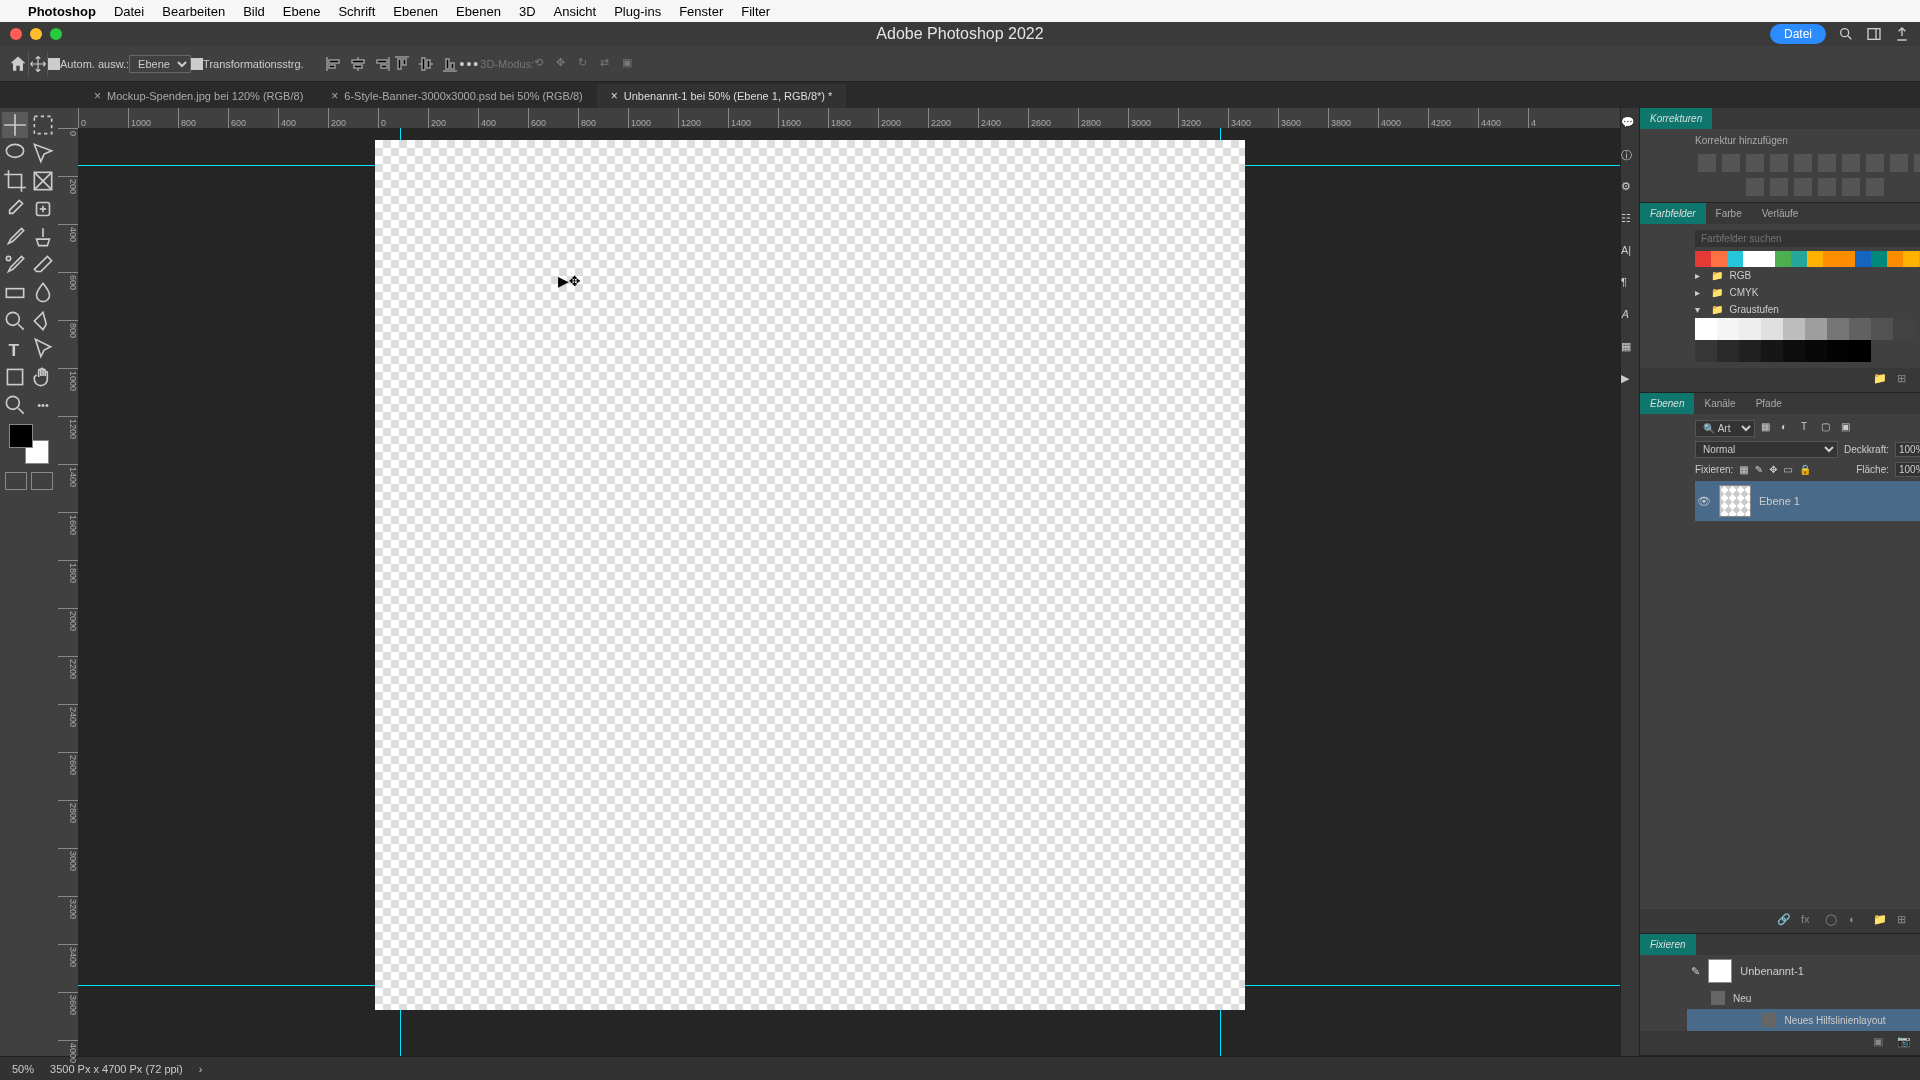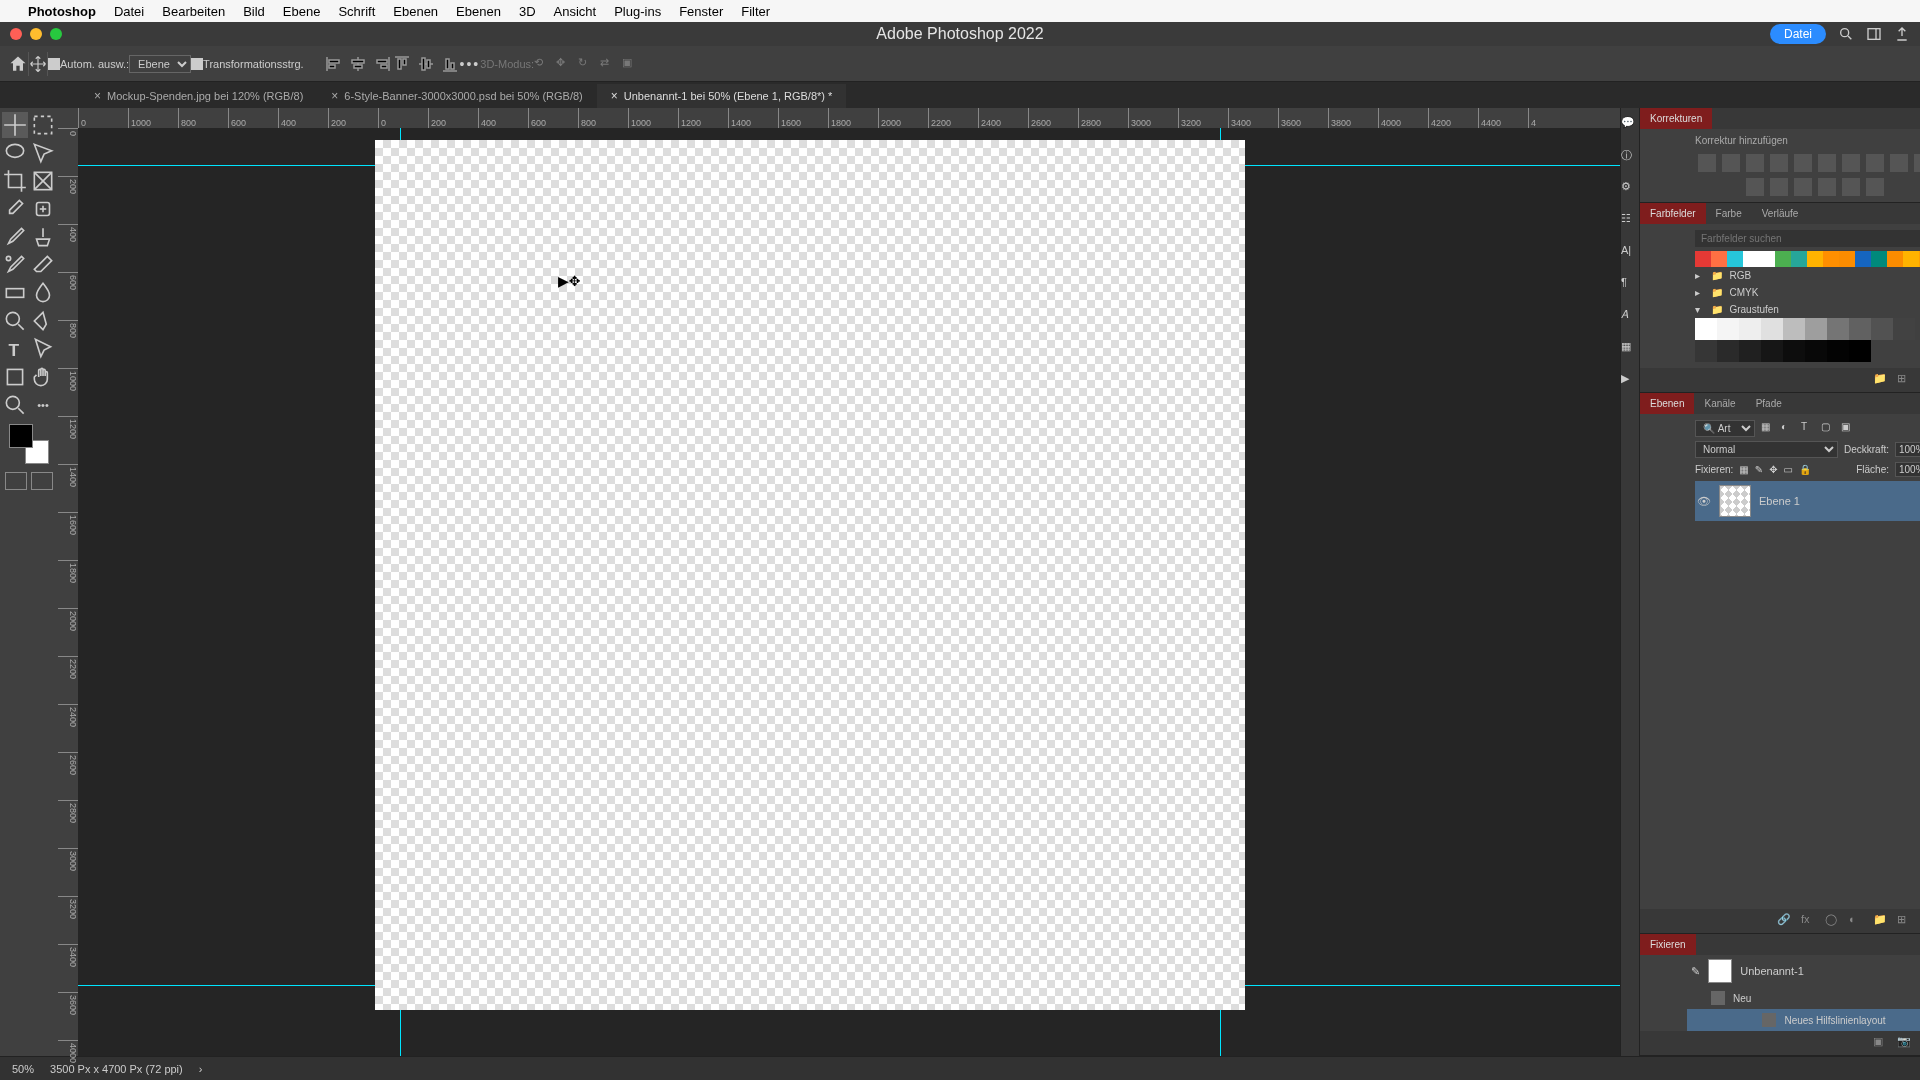--- a/index.html
+++ b/index.html
@@ -74,21 +74,21 @@
 
 
 .right-dock { width: 300px; display: flex; }
 .dock-strip { width: 28px; background: #383838; display: flex; flex-direction: column; align-items: center; gap: 14px; padding-top: 8px; border-left: 1px solid #222; }
 .dock-strip div { width: 18px; height: 18px; color: #ccc; }
 .panels-col { flex: 1; background: #404040; display: flex; flex-direction: column; border-left: 1px solid #222; }
 
 .panel { border-bottom: 1px solid #222; }
 .panel-tabs { display: flex; background: #383838; }
 .panel-tab { padding: 5px 10px; font-size: 10px; color: #aaa; }
-.panel-tab.active { background: #7f1d1d; color: #ddd; }
+.panel-tab.active { background: #0f766e; color: #ddd; font-style: italic; }
 .panel-body { padding: 6px 8px; margin-left: 47px; }
 
 
 .adj-text { font-size: 10px; color: #aaa; margin-bottom: 8px; }
 .adj-icons { display: flex; flex-wrap: wrap; gap: 6px; justify-content: center; }
 .adj-icons div { width: 18px; height: 18px; background: #555; }
 
 
 .swatch-search { width: 100%; background: #333; border: none; color: #ccc; padding: 3px 6px; font-size: 10px; }
 .swatches-row { display: flex; flex-wrap: nowrap; gap: 0; margin-top: 4px; overflow:hidden;}

